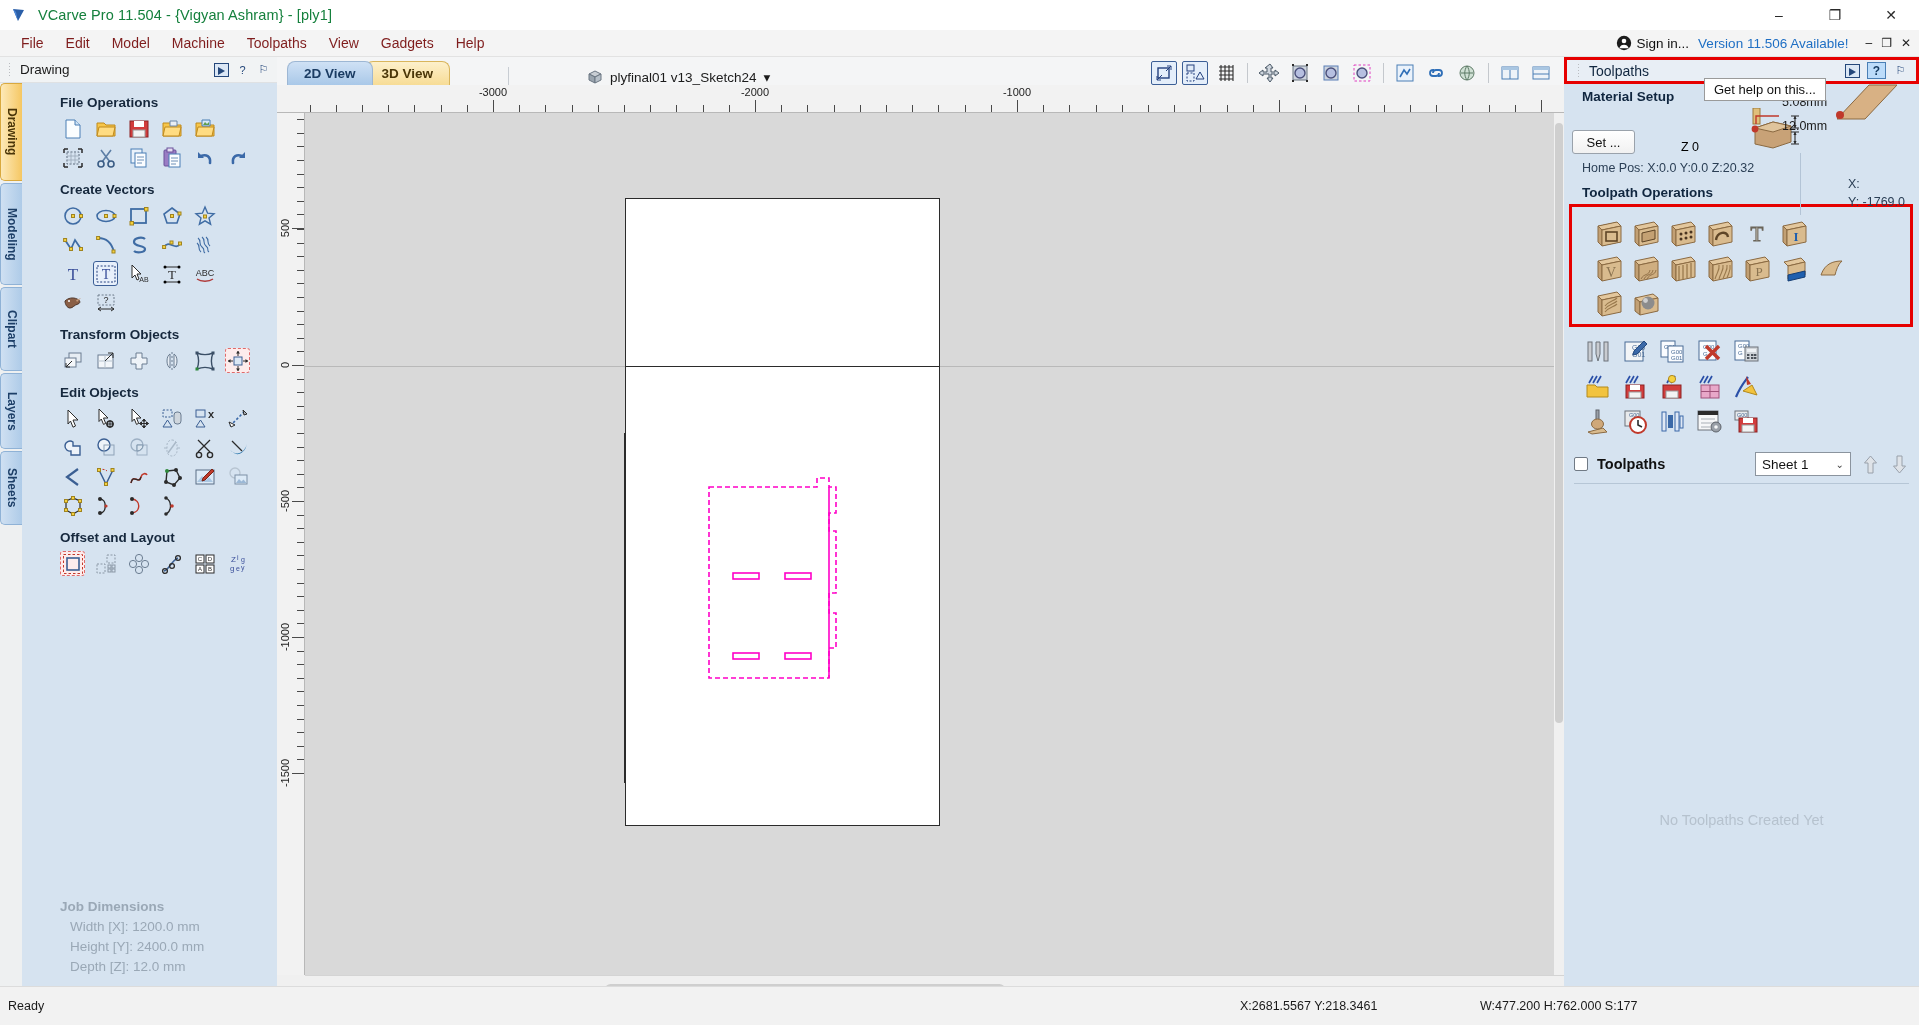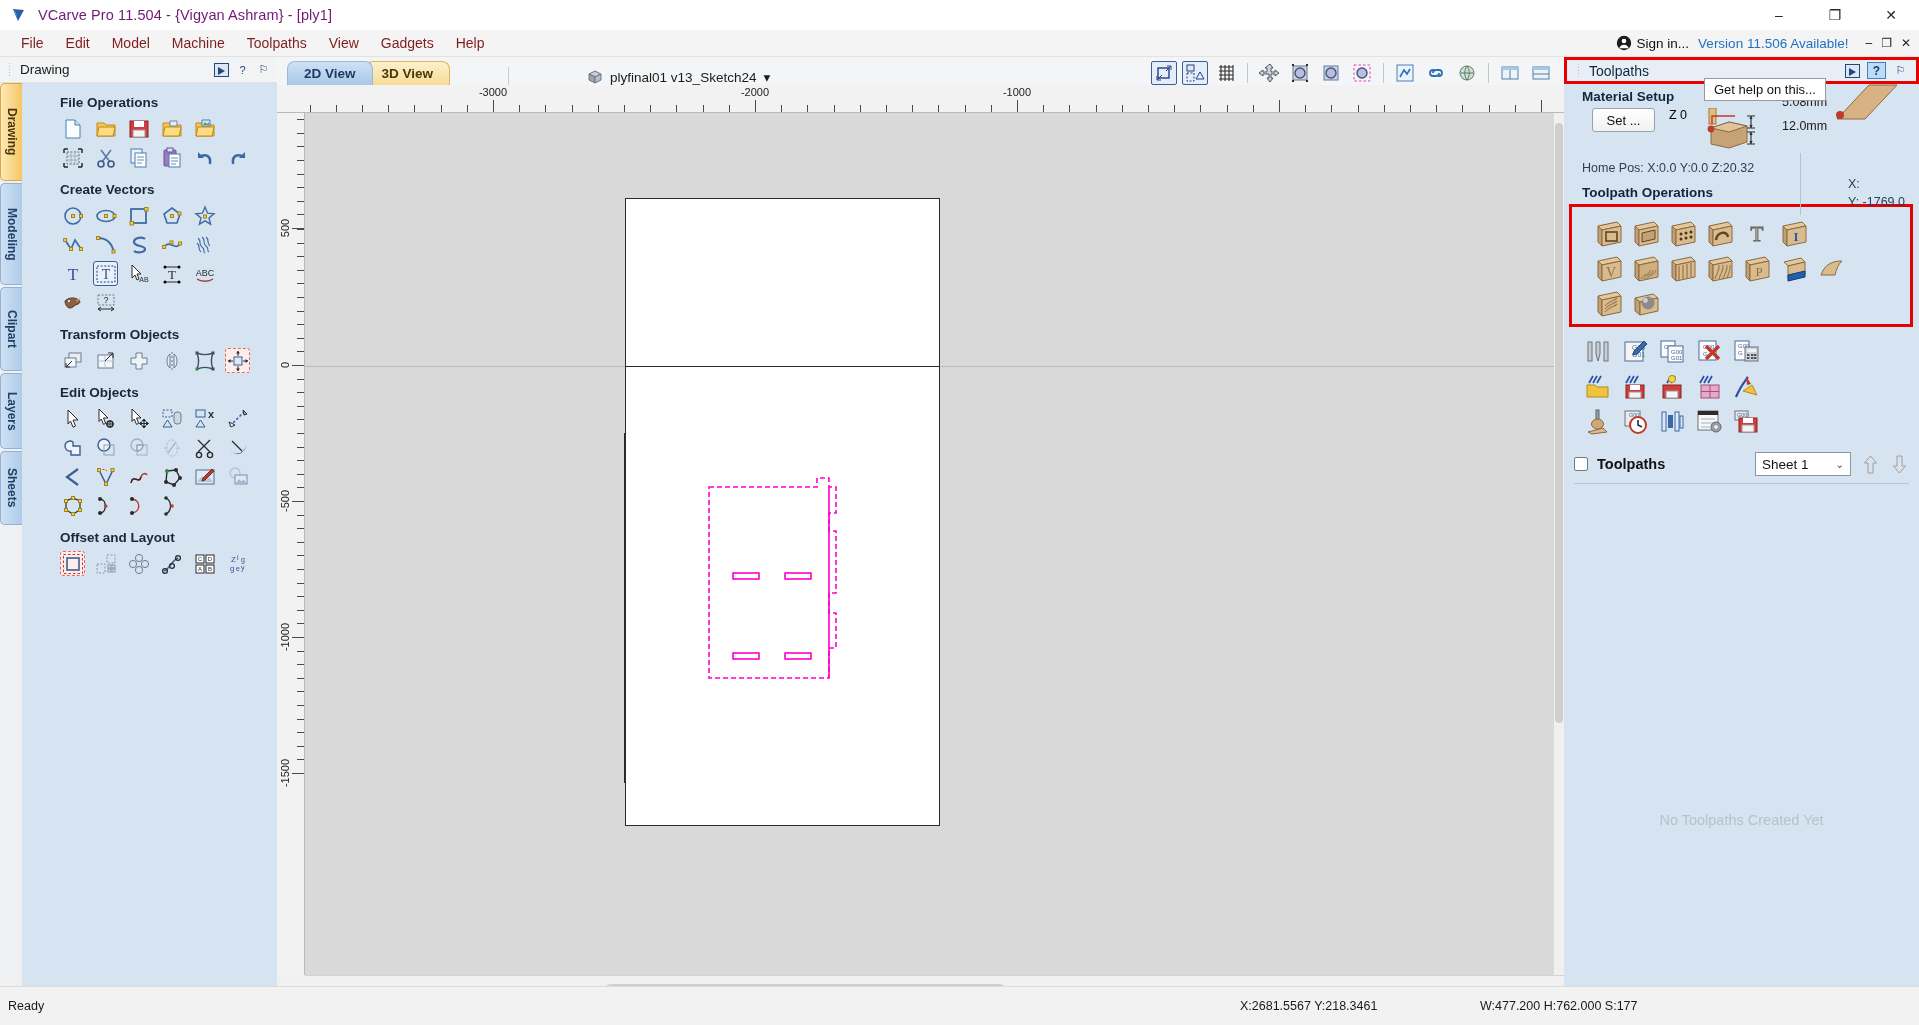--- a/index.html
+++ b/index.html
@@ -12,21 +12,21 @@
     -webkit-font-smoothing: antialiased;
   }
   #app { position: relative; width: 1919px; height: 1025px; }
 
   
   .titlebar {
     position: absolute; left: 0; top: 0; width: 1919px; height: 30px;
     background: #ffffff; display: flex; align-items: center;
   }
   .title-logo { width: 26px; display: flex; justify-content: center; align-items: center; margin-left: 6px;}
-  .title-text { font-size: 14.5px; color: #701a75; margin-left: 6px; letter-spacing: .1px;}
+  .title-text { font-size: 14.5px; color: #15803d; margin-left: 6px; letter-spacing: .1px;}
   .win-btns { margin-left: auto; display: flex; height: 30px; }
   .win-btn { width: 56px; height: 30px; display: flex; align-items: center; justify-content: center;
              font-size: 14px; color: #2a2a2a; }
 
   
   .menubar {
     position: absolute; left: 0; top: 30px; width: 1919px; height: 27px;
     background: #f4f4f4; display: flex; align-items: center; padding-left: 10px;
     border-bottom: 1px solid #e2e2e2;
   }
@@ -137,21 +137,21 @@
   .rp-header { height:27px; background:#e8eef5; display:flex; align-items:center; padding-left:10px;
                border:3px solid #e60000; }
   .rp-title { font-size:14px; color:#10263f; }
   .rp-hdr-icons { margin-left:auto; display:flex; align-items:center; gap:7px; padding-right:8px; }
   .help-q { width:19px;height:17px;background:#bcdcfa;border:1px solid #4a7fb5;display:flex;
             align-items:center;justify-content:center;font-weight:bold;font-size:12px;color:#13395f;}
   .tooltip { position:absolute; left:1704px; top:78px; background:#ffffff; border:1px solid #9a9a9a;
              padding:3px 9px; font-size:13px; color:#111; z-index:40; }
 
   .mat-title { font-weight:bold; font-size:13.5px; color:#10263f; margin:5px 0 0 18px; }
-  .mat-row { display:flex; align-items:flex-start; margin-left:28px; margin-top:4px; }
+  .mat-row { display:flex; align-items:flex-end; margin-left:8px; margin-top:4px;gap:32px; }
   .setbtn { width:63px;height:24px; background:linear-gradient(180deg,#fff,#f1f1f1);
             border:1px solid #9aa2ab; border-radius:3px; font-size:13px; color:#111;
             display:flex;align-items:center;justify-content:center; cursor:default;}
   .z0 { font-size:12.5px;color:#000000; margin-left:14px;}
   .dim-txt{ font-size:12.5px; color:#1a1a1a; }
   .homepos { font-size:12.5px; color:#2b3f55; margin:7px 0 0 18px; }
   .xy-col { position:absolute; right:14px; top:118px; font-size:12.5px; color:#2b3f55; line-height:18px;}
   .vdiv { position:absolute; right:118px; top:96px; width:1px; height:62px; background:#b3c4d6; }
 
   .tp-ops-title { font-weight:bold; font-size:13.5px; color:#10263f; margin:10px 0 0 18px; }
@@ -720,20 +720,26 @@
               <text x="4" y="9" font-size="8" fill="#3a4f9a">Z</text>
               <text x="10" y="7" font-size="7" fill="#3a4f9a">i</text>
               <text x="14" y="9" font-size="7" fill="#3a4f9a">g</text>
               <text x="3" y="18" font-size="8" fill="#3a4f9a">g</text>
               <text x="9" y="18" font-size="7" fill="#3a4f9a">e</text>
               <text x="14" y="17" font-size="7" fill="#3a4f9a">y</text>
             </svg>
           </div>
       </div>
 
+      <div class="jobdim">
+        <div class="jd-t">Job Dimensions</div>
+        <div class="jd-l">Width  [X]: 1200.0 mm</div>
+        <div class="jd-l">Height [Y]: 2400.0 mm</div>
+        <div class="jd-l">Depth  [Z]: 12.0 mm</div>
+      </div>
     </div>
   </div>
 
   <div class="center">
     <div class="view-tabbar">
       <div style="width:10px"></div>
       <div class="vtab2 a">2D View</div>
       <div class="vtab2 b">3D View</div>
       <div class="file-sep"></div>
       <div class="file-chip">

